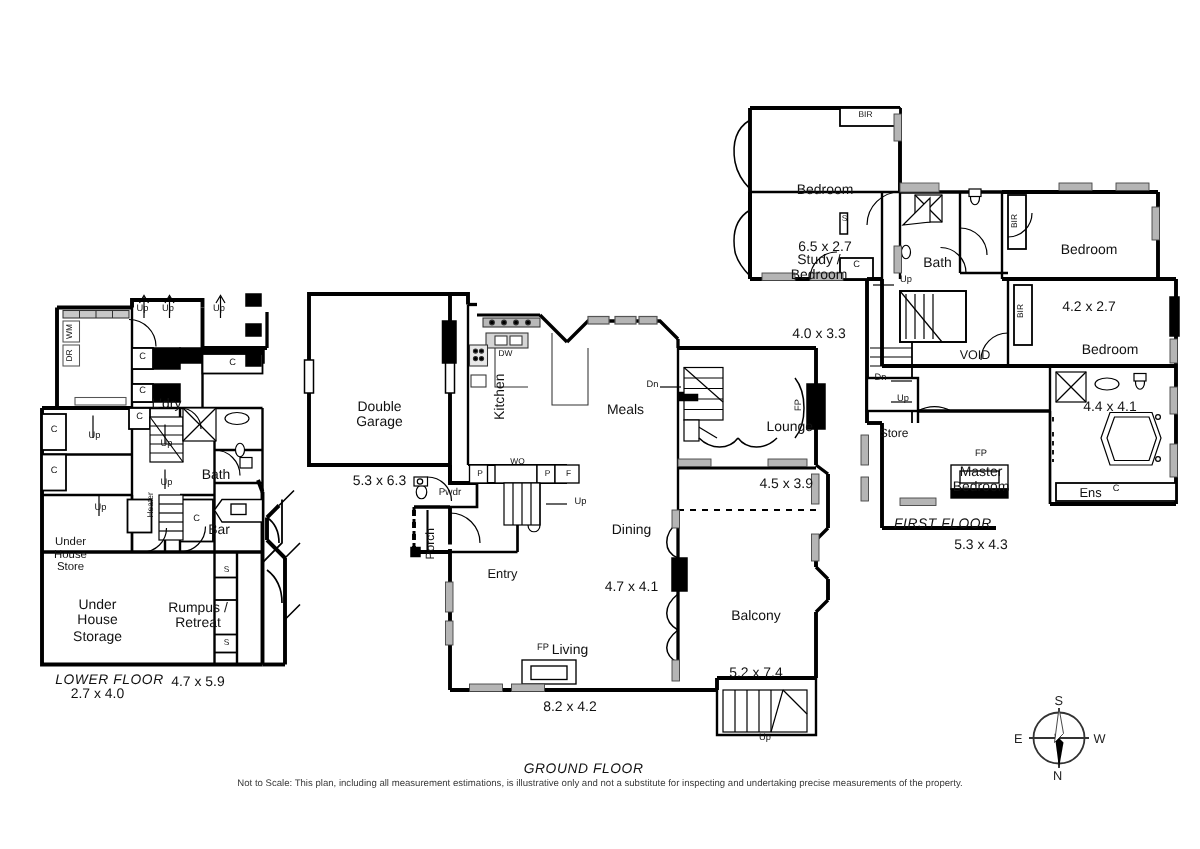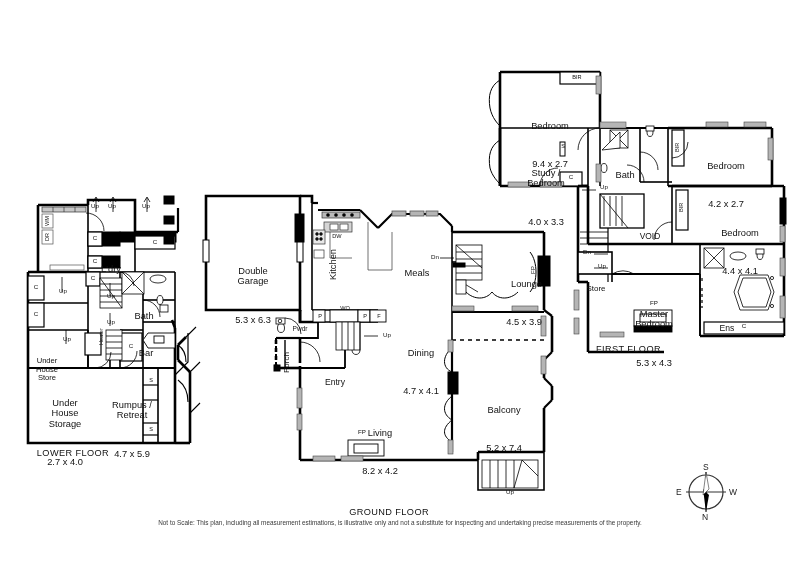--- a/index.html
+++ b/index.html
@@ -6,21 +6,21 @@
   body{width:800px;height:566px;position:relative;overflow:hidden;
        font-family:"Liberation Sans",sans-serif;color:#111;}
   #plan{position:absolute;left:0;top:0;width:800px;height:566px;}
   .lbl{position:absolute;text-align:center;line-height:1.12;
        font-family:"Liberation Sans",sans-serif;color:#111;
        white-space:pre;pointer-events:none;}
   .room{font-size:9.3px;}
   .room b{font-weight:normal;display:block;margin-top:28px;}
   .tiny{font-size:5.6px;}
   .tiny2{font-size:6.2px;}
-  .floorlabel{font-size:9.2px;letter-spacing:.4px;}
+  .floorlabel{font-size:9.2px;letter-spacing:.4px;font-style:italic;}
   .vert{writing-mode:vertical-rl;transform:rotate(180deg);}
   .disclaimer{position:absolute;left:0;top:519px;width:800px;text-align:center;
               font-size:6.4px;color:#3a3a3a;font-family:"Liberation Sans",sans-serif;}
   .compass-lbl{position:absolute;font-size:8.5px;color:#222;}
 </style>
 </head>
 <body>
 
 <svg id="plan" viewBox="0 0 800 566">
   <defs>
@@ -538,21 +538,21 @@
 <div class="lbl tiny" style="left:360px;top:313px;width:10px;"><span>P</span></div>
 <div class="lbl tiny" style="left:374px;top:313px;width:10px;"><span>F</span></div>
 <div class="lbl tiny2" style="left:352px;top:429px;width:20px;"><span>FP</span></div>
 <div class="lbl tiny2 vert" style="left:530px;top:260px;height:20px;"><span>FP</span></div>
 <div class="lbl tiny2" style="left:380px;top:332px;width:14px;"><span>Up</span></div>
 <div class="lbl tiny2" style="left:503px;top:489px;width:14px;"><span>Up</span></div>
 <div class="lbl tiny2" style="left:428px;top:254px;width:14px;"><span>Dn</span></div>
 
 <div class="lbl floorlabel" style="left:309px;top:463px;width:120px;text-align:right;margin-top:44px;"><span>GROUND FLOOR</span></div>
 
-<div class="lbl room" style="left:508px;top:93px;width:84px;"><b>Bedroom</b><b>9.4 x 2.7</b></div>
+<div class="lbl room" style="left:508px;top:93px;width:84px;"><b>Bedroom</b><b>6.5 x 2.7</b></div>
 <div class="lbl room" style="left:506px;top:140px;width:80px;"><b style="white-space:pre-line;">Study /
 Bedroom</b><b>4.0 x 3.3</b></div>
 <div class="lbl room" style="left:604px;top:142px;width:42px;"><b>Bath</b></div>
 <div class="lbl room" style="left:686px;top:133px;width:80px;"><b>Bedroom</b><b>4.2 x 2.7</b></div>
 <div class="lbl room" style="left:700px;top:200px;width:80px;"><b>Bedroom</b><b>4.4 x 4.1</b></div>
 <div class="lbl room" style="left:614px;top:281px;width:80px;"><b style="white-space:pre-line;">Master
 Bedroom</b><b>5.3 x 4.3</b></div>
 <div class="lbl room" style="left:706px;top:296px;width:42px;font-size:8.6px;"><b>Ens</b></div>
 <div class="lbl room" style="left:580px;top:257px;width:32px;font-size:8px;"><b>Store</b></div>
 <div class="lbl room" style="left:630px;top:204px;width:40px;font-size:8.4px;"><b>VOID</b></div>

